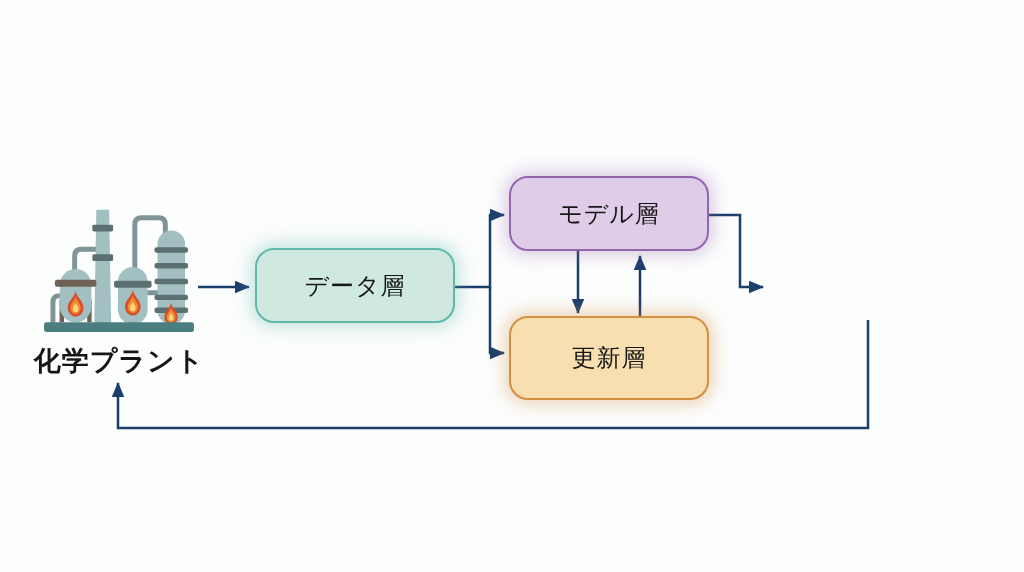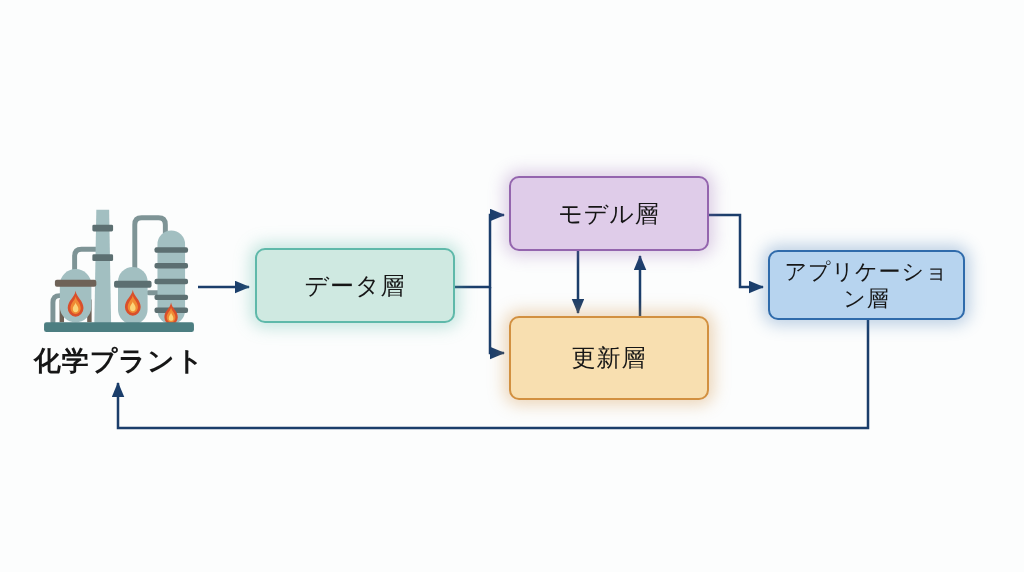--- a/index.html
+++ b/index.html
@@ -24,21 +24,21 @@
     fill: none;
   }
   .arrows marker path {
     fill: var(--arrow, #1b3e6b);
     stroke: none;
   }
   .node {
     position: absolute;
     display: flex; align-items: center; justify-content: center;
     border: 2.5px solid #888;
-    border-radius: 10px;
+    border-radius: 19px;
     box-sizing: border-box;
     color: var(--ink, #161616);
     font-size: 24px;
     font-weight: 500;
     text-align: center;
     letter-spacing: 1px;
   }
   .node-data   { left: 255px; top: 248px; width: 200px; height: 75px; }
   .node-model  { left: 509px; top: 176px; width: 200px; height: 75px; }
   .node-update { left: 509px; top: 316px; width: 200px; height: 84px; }
@@ -123,17 +123,14 @@
 
   <div class="node node-data" style="background: rgb(207, 233, 225); border-color: rgb(95, 185, 170); box-shadow: rgba(95, 185, 170, 0.35) 0px 0px 16px 5px;">
     <span>データ層</span>
   </div>
   <div class="node node-model" style="background: rgb(223, 204, 233); border-color: rgb(148, 101, 174); box-shadow: rgba(148, 101, 174, 0.3) 0px 0px 16px 5px;">
     <span>モデル層</span>
   </div>
   <div class="node node-update" style="background: rgb(248, 223, 176); border-color: rgb(210, 144, 64); box-shadow: rgba(210, 144, 64, 0.35) 0px 0px 16px 5px;">
     <span>更新層</span>
   </div>
-  <div class="node node-app" style="background: rgb(183, 212, 239); border-color: rgb(47, 107, 171); box-shadow: rgba(47, 107, 171, 0.3) 0px 0px 16px 5px;">
-    <span>アプリケーション層</span>
-  </div>
 
 </div>
 
 </body></html>

